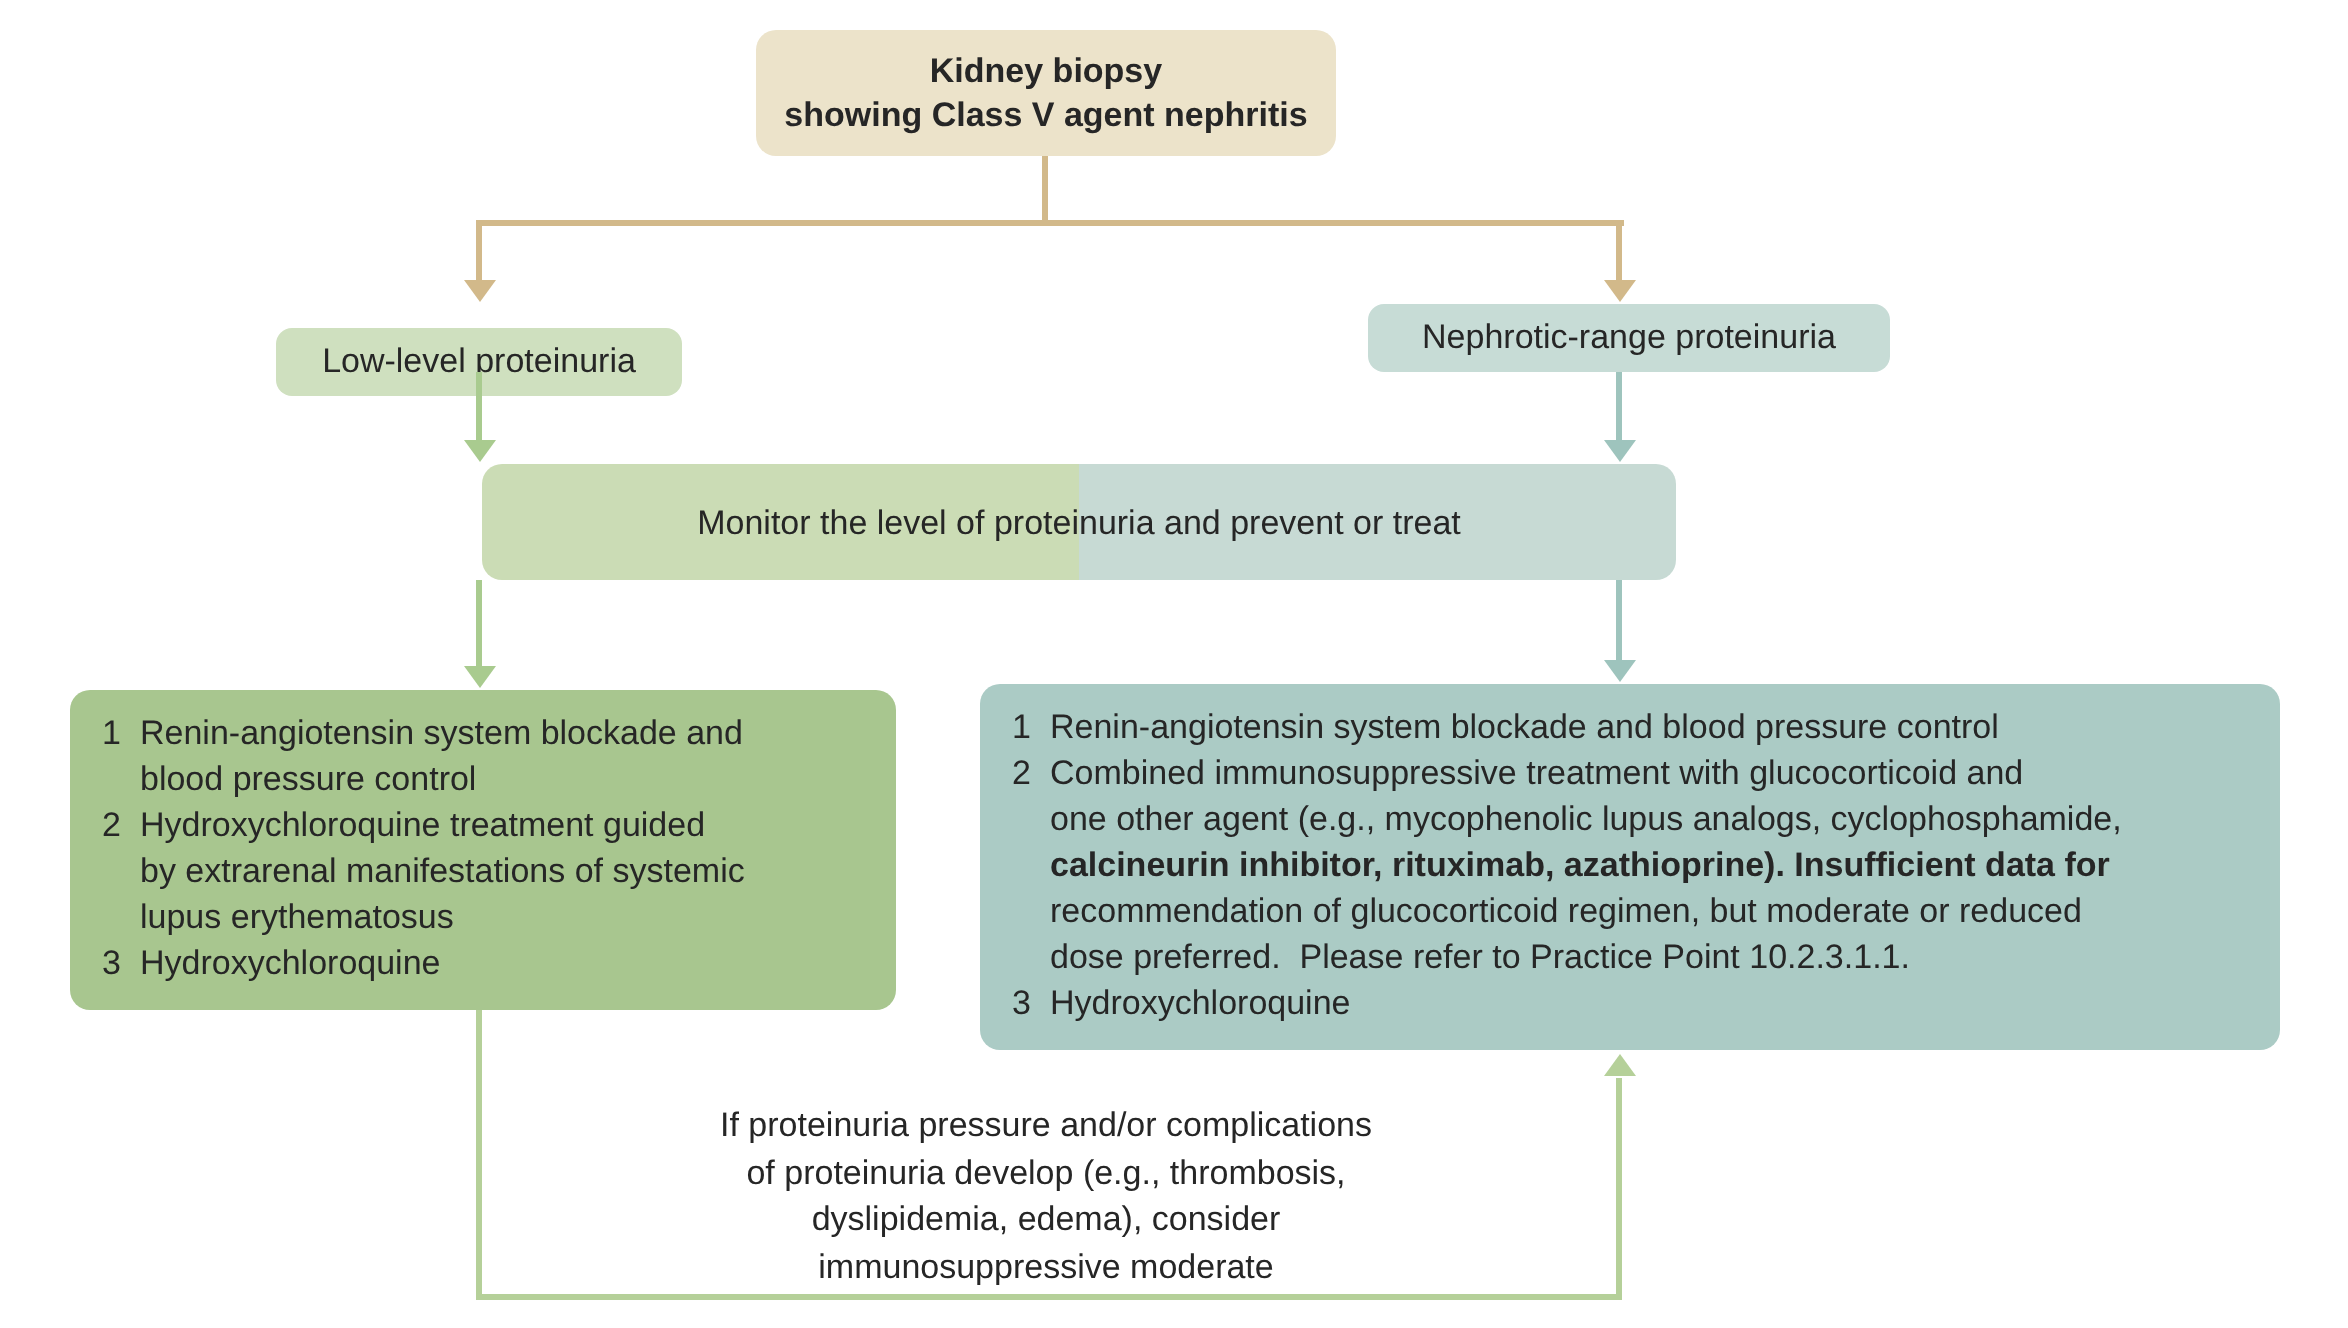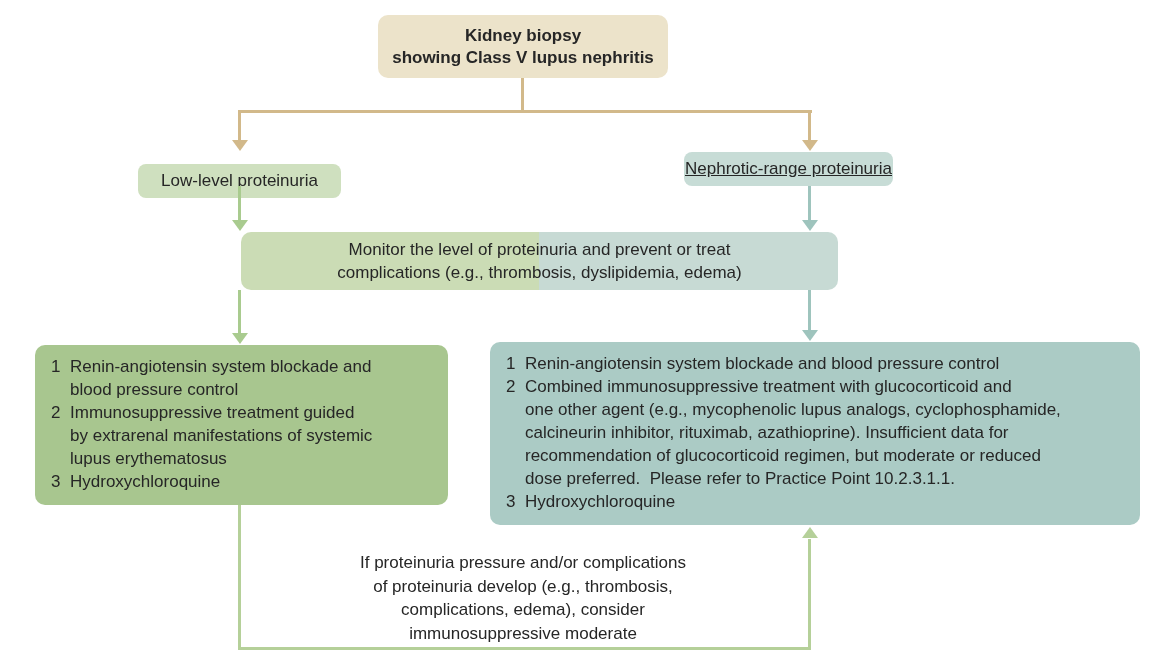--- a/index.html
+++ b/index.html
@@ -9,33 +9,33 @@
     overflow:hidden;
   }
   .node{position:absolute;box-sizing:border-box;}
   .center{display:flex;flex-direction:column;align-items:center;justify-content:center;text-align:center;}
 
   
   #node-root{left:378px;top:15px;width:290px;height:63px;background:var(--beige);border-radius:10px;font-weight:700;font-size:17px;line-height:22px;}
 
   
   #node-low{left:138px;top:164px;width:203px;height:34px;background:var(--light-green);border-radius:8px;font-size:17px;}
-  #node-neph{left:684px;top:152px;width:209px;height:34px;background:var(--light-teal);border-radius:8px;font-size:17px;text-decoration:underline;}
+  #node-neph{left:684px;top:152px;width:261px;height:34px;background:var(--light-teal);border-radius:8px;font-size:17px;}
 
   
   #node-monitor{left:241px;top:232px;width:597px;height:58px;border-radius:10px;font-size:17px;line-height:23px;
     background:linear-gradient(to right, var(--monitor-green) 0 50%, var(--monitor-teal) 50% 100%);}
 
   
   #node-left-treat{left:35px;top:345px;width:413px;height:160px;background:var(--deep-green);border-radius:10px;padding:10px 12px 8px 16px;font-size:17px;}
   #node-right-treat{left:490px;top:342px;width:650px;height:183px;background:var(--deep-teal);border-radius:10px;padding:10px 12px 8px 16px;font-size:17px;}
   .li{display:flex;line-height:23px;}
   .li .num{flex:none;width:19px;}
   .li .txt{flex:1;white-space:pre-wrap;}
-  .b{font-weight:400;}
+  .b{font-weight:700;}
 
   
   #loop-note{left:328px;top:551px;width:390px;font-size:17px;line-height:23.5px;text-align:center;}
 
   
   .line{position:absolute;}
   .tan{background:var(--tan);}
   .agreen{background:var(--arrow-green);}
   .ateal{background:var(--arrow-teal);}
   .lgreen{background:var(--loop-green);}
@@ -45,21 +45,21 @@
   .ah.down-teal{border-top:11px solid var(--arrow-teal);}
   .ah.up-green{border-bottom:11px solid var(--loop-green);}
 </style>
 </head>
 <body>
 
 <div id="canvas">
 
   <div class="node center" id="node-root">
     <div>Kidney biopsy</div>
-    <div>showing Class V lupus nephritis</div>
+    <div>showing Class V agent nephritis</div>
   </div>
 
   <div class="line tan" style="left:521px;top:78px;width:3px;height:33px;"></div>
   <div class="line tan" style="left:238px;top:110px;width:574px;height:3px;"></div>
   <div class="line tan" style="left:238px;top:112px;width:3px;height:29px;"></div>
   <div class="line tan" style="left:808px;top:112px;width:3px;height:29px;"></div>
   <div class="ah down-tan" style="left:232px;top:140px;"></div>
   <div class="ah down-tan" style="left:802px;top:140px;"></div>
 
   <div class="node center" id="node-low">
@@ -69,37 +69,36 @@
     <div>Nephrotic-range proteinuria</div>
   </div>
 
   <div class="line agreen" style="left:238px;top:186px;width:3px;height:36px;"></div>
   <div class="ah down-green" style="left:232px;top:220px;"></div>
   <div class="line ateal" style="left:808px;top:186px;width:3px;height:36px;"></div>
   <div class="ah down-teal" style="left:802px;top:220px;"></div>
 
   <div class="node center" id="node-monitor">
     <div>Monitor the level of proteinuria and prevent or treat</div>
-    <div>complications (e.g., thrombosis, dyslipidemia, edema)</div>
   </div>
 
   <div class="line agreen" style="left:238px;top:290px;width:3px;height:44px;"></div>
   <div class="ah down-green" style="left:232px;top:333px;"></div>
   <div class="line ateal" style="left:808px;top:290px;width:3px;height:42px;"></div>
   <div class="ah down-teal" style="left:802px;top:330px;"></div>
 
   <div class="node" id="node-left-treat">
     <div class="li">
         <span class="num">1</span>
         <span class="txt">Renin-angiotensin system blockade and
 blood pressure control</span>
       </div>
     <div class="li">
         <span class="num">2</span>
-        <span class="txt">Immunosuppressive treatment guided
+        <span class="txt">Hydroxychloroquine treatment guided
 by extrarenal manifestations of systemic
 lupus erythematosus</span>
       </div>
     <div class="li">
         <span class="num">3</span>
         <span class="txt">Hydroxychloroquine</span>
       </div>
   </div>
 
   <div class="node" id="node-right-treat">
@@ -122,17 +121,17 @@
   </div>
 
   <div class="line lgreen" style="left:238px;top:505px;width:3px;height:145px;"></div>
   <div class="line lgreen" style="left:238px;top:647px;width:573px;height:3px;"></div>
   <div class="line lgreen" style="left:808px;top:539px;width:3px;height:110px;"></div>
   <div class="ah up-green" style="left:802px;top:527px;"></div>
 
   <div class="node" id="loop-note">
     <div>If proteinuria pressure and/or complications</div>
     <div>of proteinuria develop (e.g., thrombosis,</div>
-    <div>complications, edema), consider</div>
+    <div>dyslipidemia, edema), consider</div>
     <div>immunosuppressive moderate</div>
   </div>
 
 </div>
 
 </body></html>

